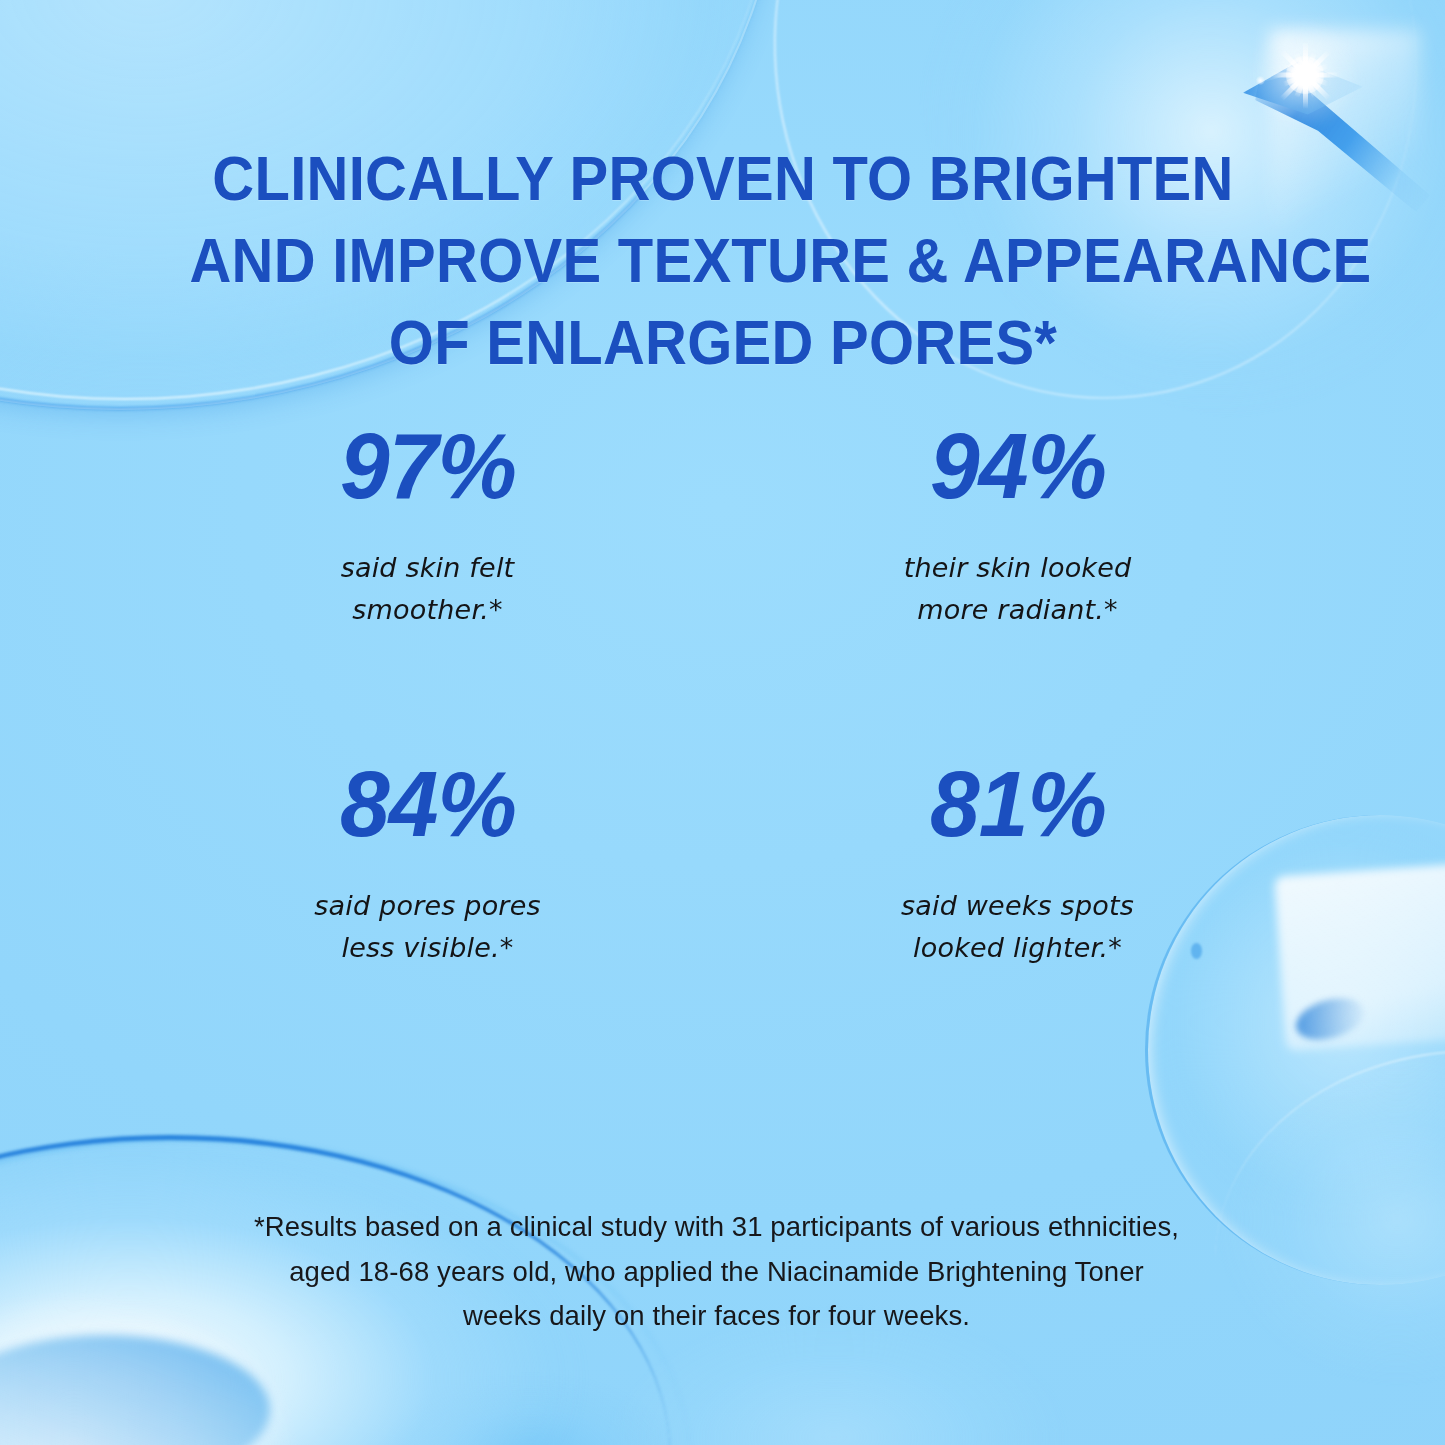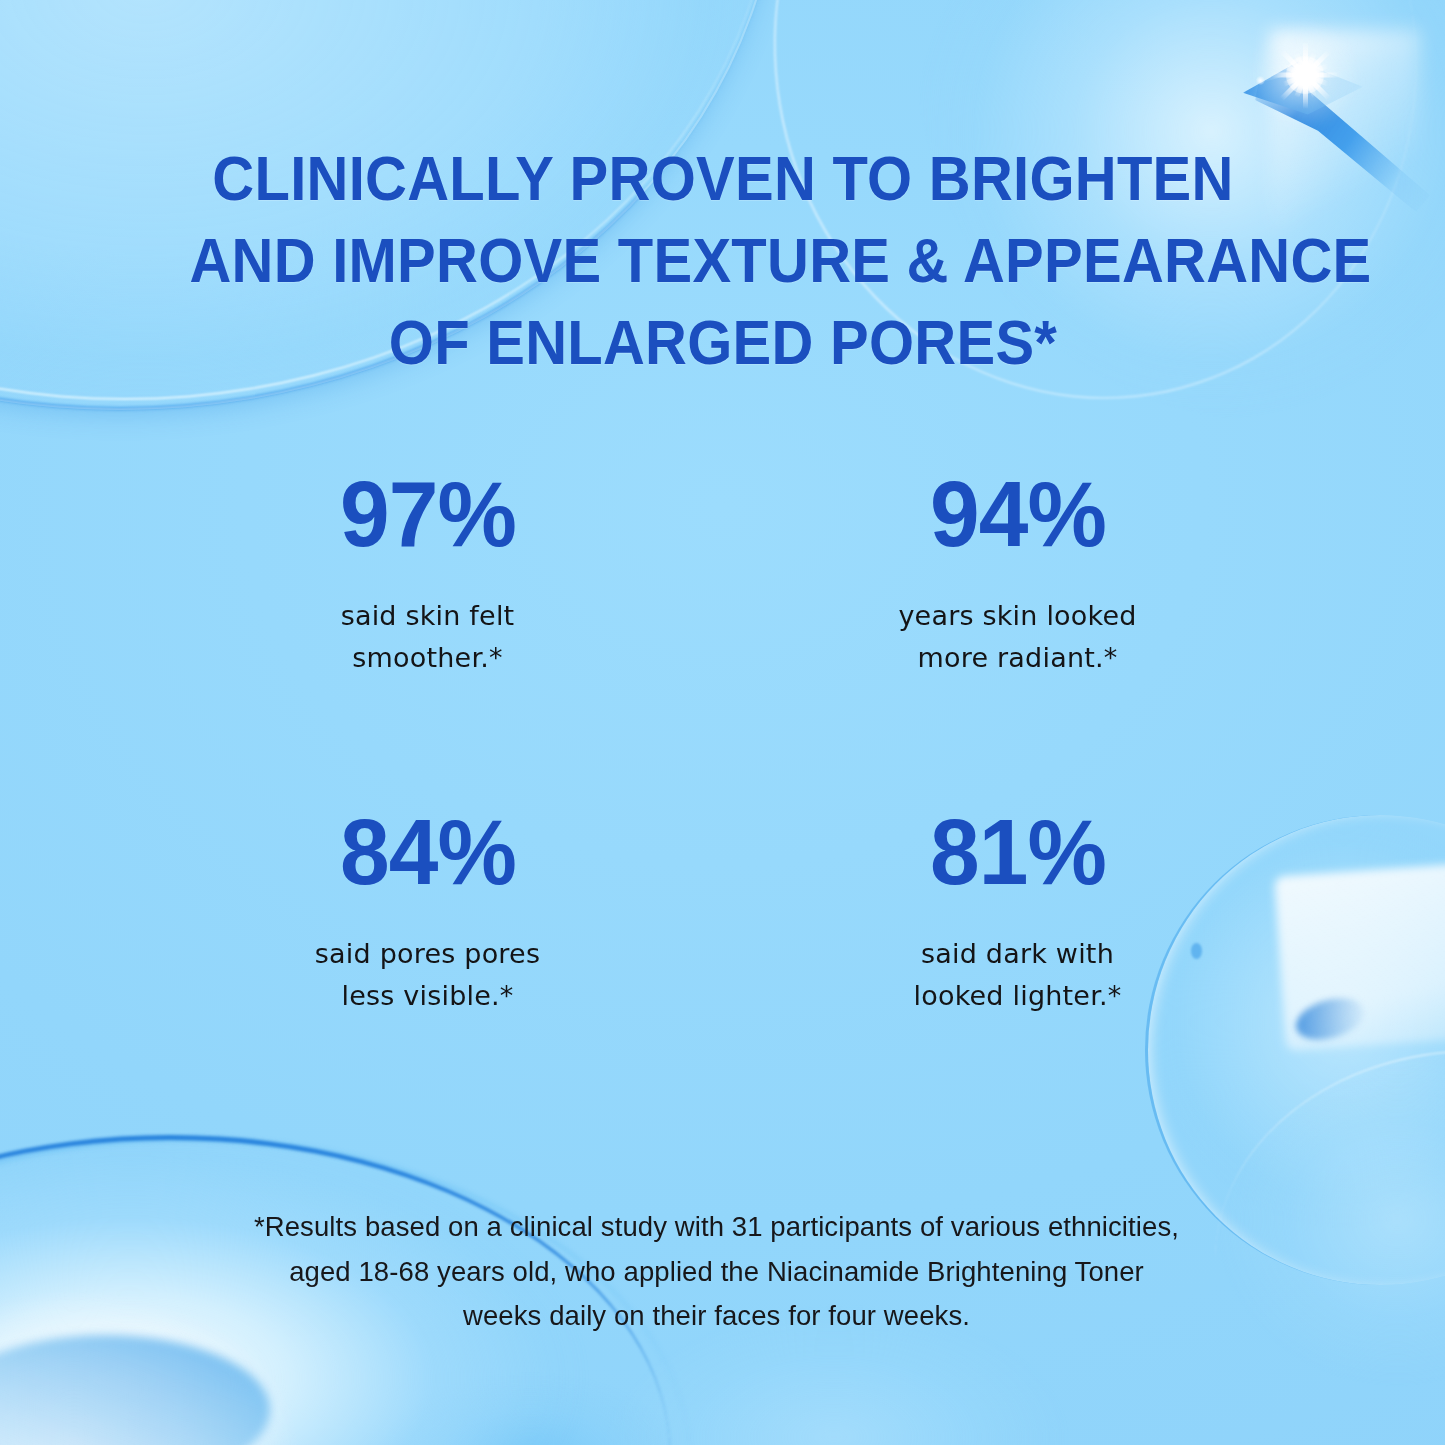--- a/index.html
+++ b/index.html
@@ -303,25 +303,26 @@
     font-weight:bold;
     font-size:63px;
     line-height:1.30;
     letter-spacing:0.3px;
     transform:scaleX(0.92);
     text-shadow:0 1px 1px rgba(255,255,255,0.20);
   }
   .headline span { display:block; white-space:nowrap; }
 
   .stats {
-    margin-top:84px;
+    margin-top:36px;
     width:1180px;
     display:grid;
     grid-template-columns:1fr 1fr;
     row-gap:128px;
+    font-style:italic;
   }
 
   .stat { text-align:center; }
 
   .stat-num {
     color:#1b4fbf;
     font-family:"Liberation Sans Narrow","Liberation Sans", sans-serif;
     font-weight:bold;
     font-size:93px;
     line-height:1;
@@ -415,37 +416,37 @@
         <span class="stat-num">97%</span>
         <div class="stat-text">
           <span>said skin felt</span>
           <span>smoother.*</span>
         </div>
       </div>
 
       <div class="stat">
         <span class="stat-num">94%</span>
         <div class="stat-text">
-          <span>years skin looked</span>
+          <span>their skin looked</span>
           <span>more radiant.*</span>
         </div>
       </div>
 
       <div class="stat">
         <span class="stat-num">84%</span>
         <div class="stat-text">
           <span>said pores pores</span>
           <span>less visible.*</span>
         </div>
       </div>
 
       <div class="stat">
         <span class="stat-num">81%</span>
         <div class="stat-text">
-          <span>said dark with</span>
+          <span>said weeks spots</span>
           <span>looked lighter.*</span>
         </div>
       </div>
 
     </div>
 
     <div class="footnote">
       <span>*Results based on a clinical study with 31 participants of various ethnicities,</span>
       <span>aged 18-68 years old, who applied the Niacinamide Brightening Toner</span>
       <span>weeks daily on their faces for four weeks.</span>

